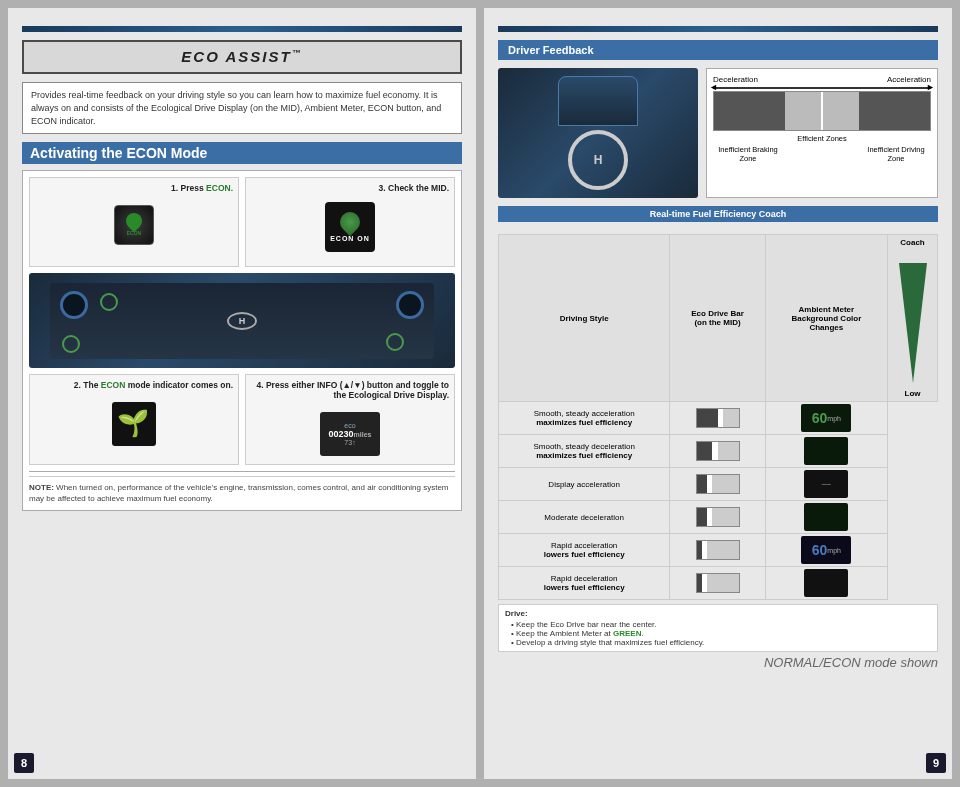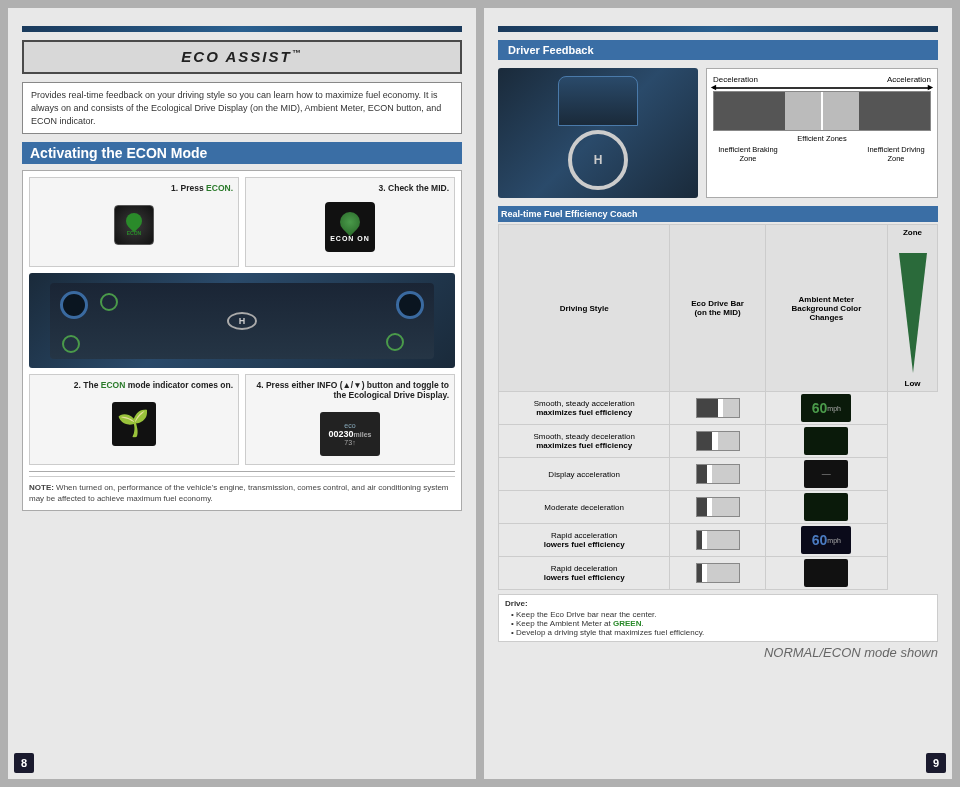--- a/index.html
+++ b/index.html
@@ -282,25 +282,25 @@
     }
     .zone-label { font-size: 7.5px; text-align: center; width: 70px; }
 
     
     .fuel-table-section {
       margin-top: 4px;
     }
     .fuel-table-header {
       background: #3a6ea5;
       color: white;
-      text-align: left;
+      text-align: center;
       font-size: 9px;
       font-weight: bold;
       padding: 3px;
-      margin-bottom: 2px;
+      margin-bottom: 12px;
     }
     .fuel-table {
       width: 100%;
       border-collapse: collapse;
       font-size: 8px;
     }
     .fuel-table th {
       background: #e0e0e0;
       border: 1px solid #ccc;
       padding: 3px 4px;
@@ -543,21 +543,21 @@
   <div class="fuel-table-section">
     <div class="fuel-table-header">Real-time Fuel Efficiency Coach</div>
     <table class="fuel-table">
       <thead>
         <tr>
           <th>Driving Style</th>
           <th>Eco Drive Bar<br>(on the MID)</th>
           <th>Ambient Meter<br>Background Color<br>Changes</th>
           <th rowspan="7" style="vertical-align:middle;width:50px;">
             <div style="display:flex;flex-direction:column;align-items:center;justify-content:space-between;height:160px;position:relative;">
-              <span style="font-size:8px;font-weight:bold;">Zone</span>
+              <span style="font-size:8px;font-weight:bold;">Coach</span>
               <div style="width:0;height:0;border-left:14px solid transparent;border-right:14px solid transparent;border-top:120px solid #2a6a3a;"></div>
               <span style="font-size:8px;font-weight:bold;margin-top:-10px;">Low</span>
             </div>
           </th>
         </tr>
       </thead>
       <tbody>
 
         <tr>
           <td class="driving-style-cell">

